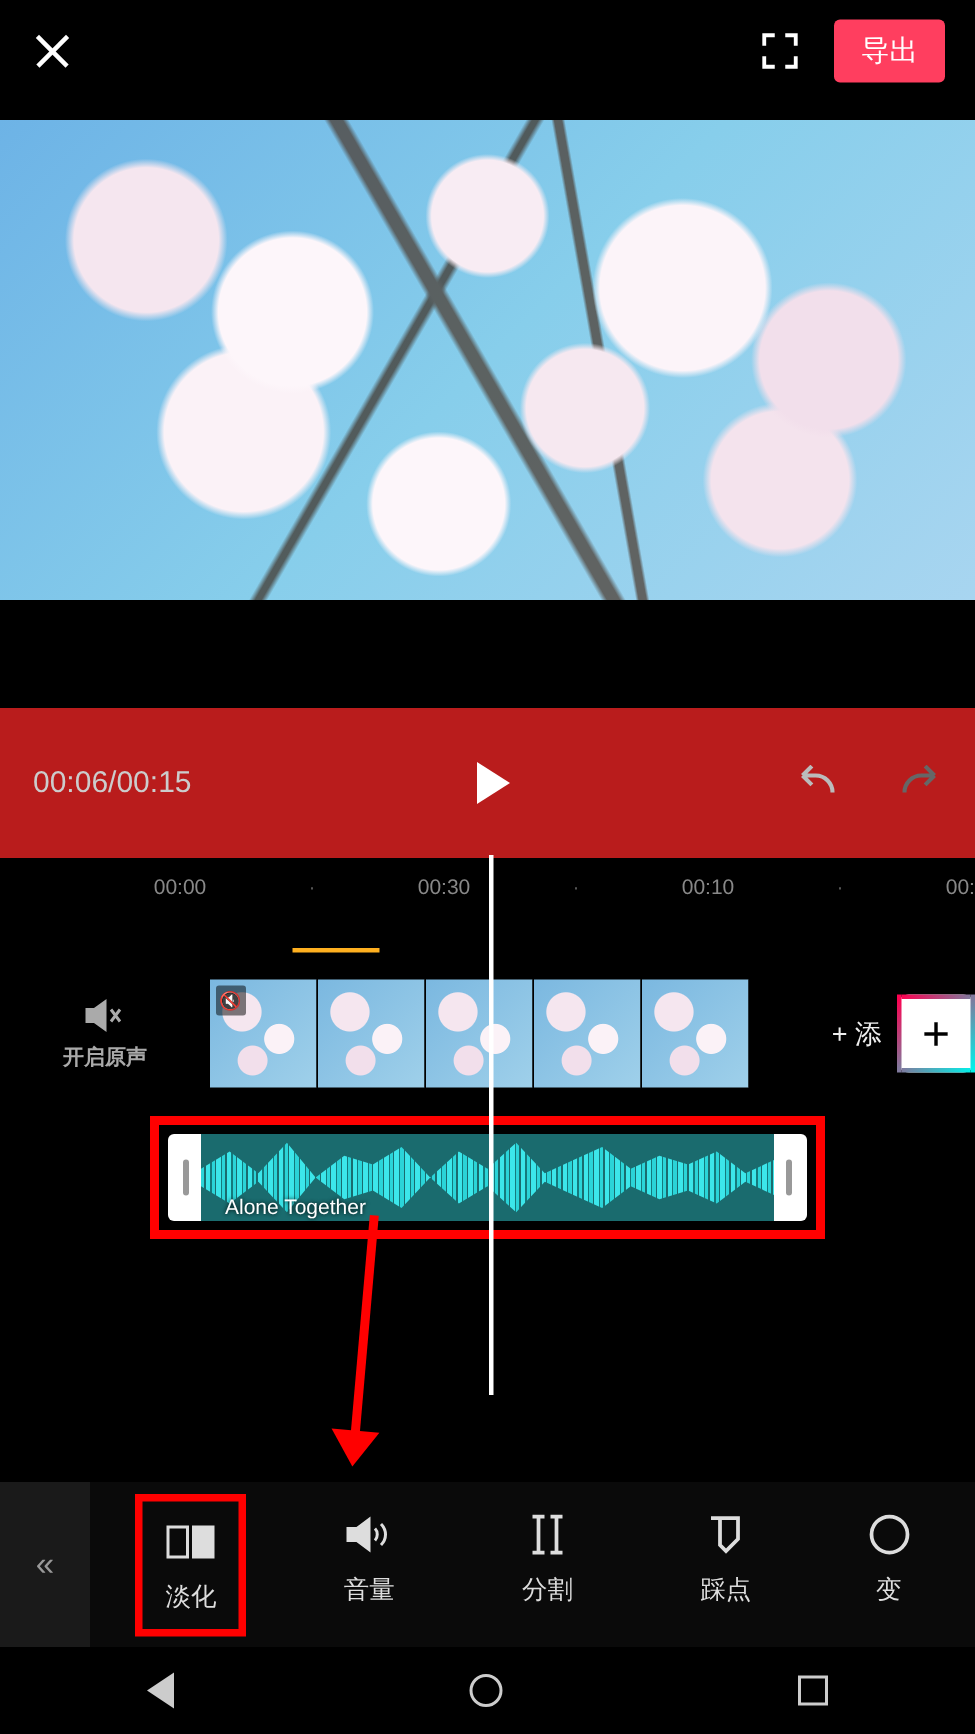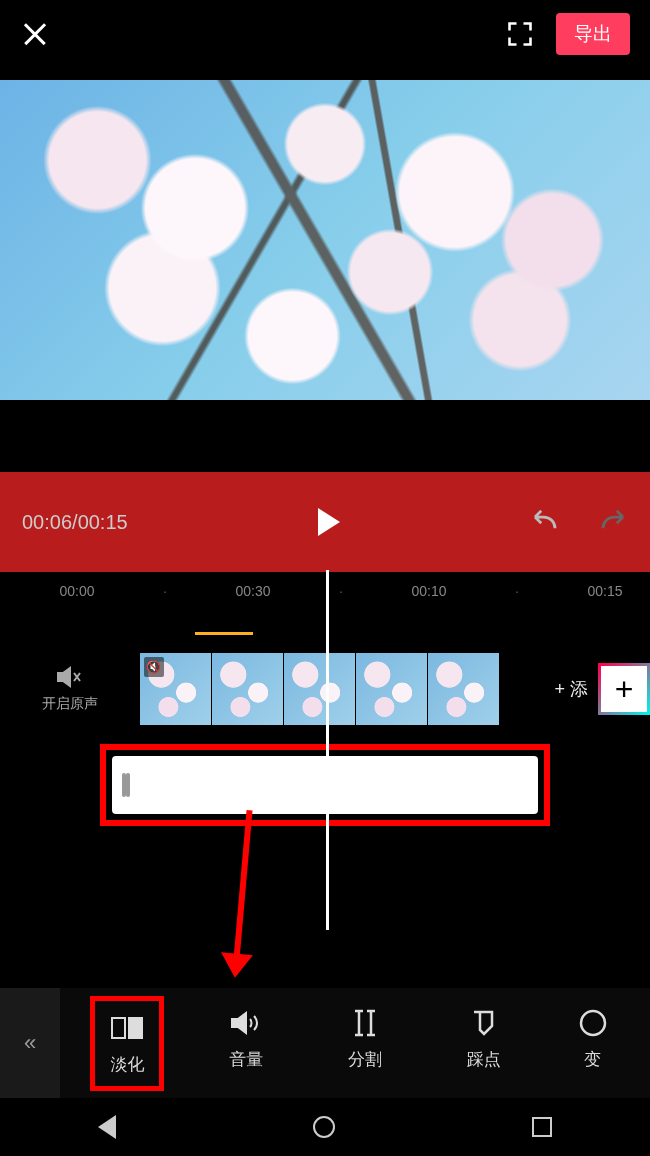--- a/index.html
+++ b/index.html
@@ -83,21 +83,21 @@
       border-bottom: 14px solid transparent;
       cursor: pointer;
     }
     .undo-redo { display: flex; gap: 38px; }
     .undo-icon, .redo-icon { width: 30px; height: 24px; cursor: pointer; }
     .undo-icon svg, .redo-icon svg { width: 100%; height: 100%; }
     .ruler {
       height: 38px;
       display: flex;
       align-items: center;
-      padding-left: 57px;
+      padding-left: 100px;
       font-size: 14px;
       color: #888;
       gap: 48px;
       position: relative;
     }
     .ruler span { min-width: 40px; text-align: center; }
     .ruler .dot { color: #555; }
     .timeline-area { position: relative; padding-top: 40px; }
     .playhead {
       position: absolute;
@@ -105,21 +105,21 @@
       top: -40px;
       width: 3px;
       height: 360px;
       background: #fff;
       z-index: 10;
     }
     .yellow-marker { position: absolute; left: 195px; top: 22px; width: 58px; height: 3px; background: #ffb020; }
     .video-row { display: flex; align-items: center; height: 78px; gap: 0; }
     .mute-toggle { width: 140px; text-align: center; }
     .mute-toggle .icn { font-size: 24px; color: #aaa; }
-    .mute-toggle .lbl { font-size: 14px; color: #aaa; margin-top: 0; }
+    .mute-toggle .lbl { font-size: 14px; color: #aaa; margin-top: 0; font-weight: bold; }
     .video-clips { display: flex; height: 72px; }
     .clip {
       width: 72px; height: 72px;
       background: linear-gradient(135deg, #7bb8e0 0%, #9fd0ea 100%);
       position: relative;
       border-right: 1px solid #000;
     }
     .clip .mini-flowers {
       position: absolute; inset: 0;
       background:
@@ -330,20 +330,24 @@
     </div>
     <div class="add-section">
       <span class="add-text">+ 添</span>
       <div class="add-btn">+</div>
     </div>
   </div>
 
   <div class="audio-track-wrap">
     <div class="audio-track">
       <div class="handle"></div>
+      <div class="waveform">
+        <div class="wave-bars"></div>
+        <div class="audio-label">Alone Together</div>
+      </div>
       <div class="handle"></div>
     </div>
   </div>
 </div>
 
 <div class="arrow"></div>
 
 <div class="bottom-toolbar">
   <div class="collapse-btn">«</div>
   <div class="tool-items">

